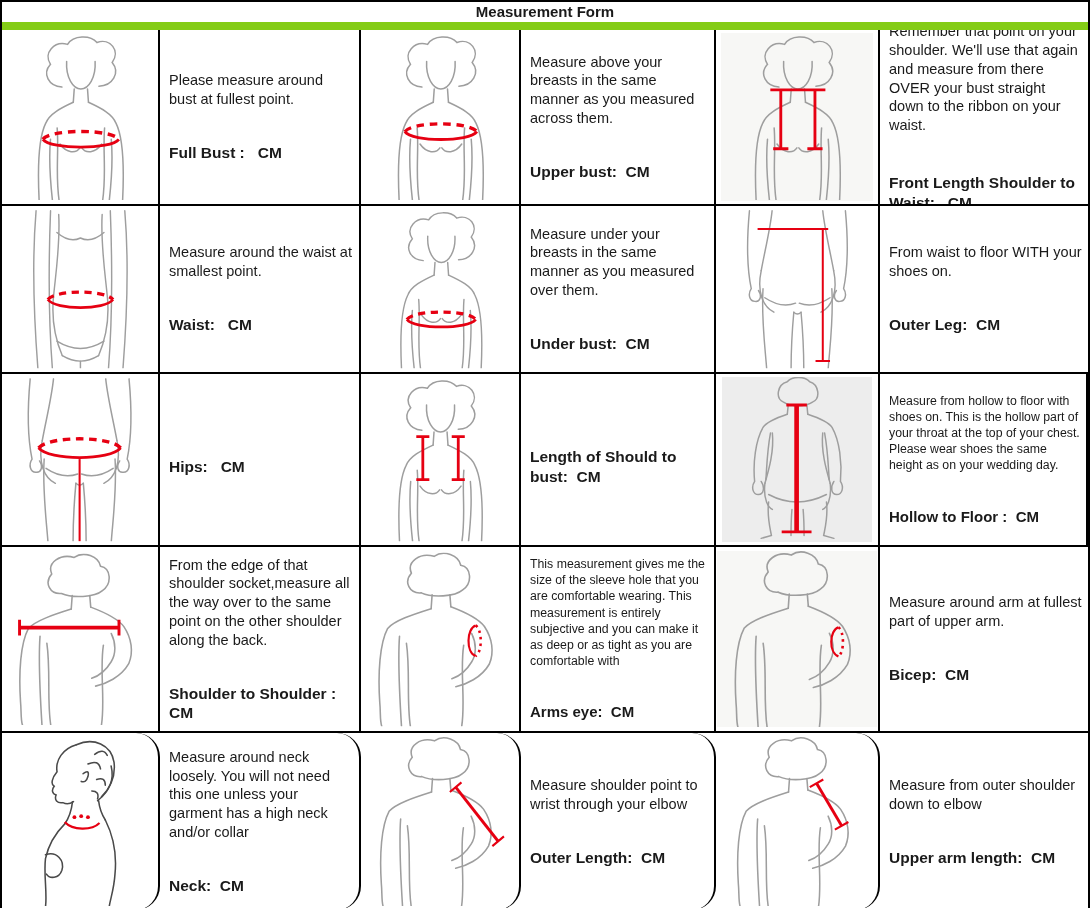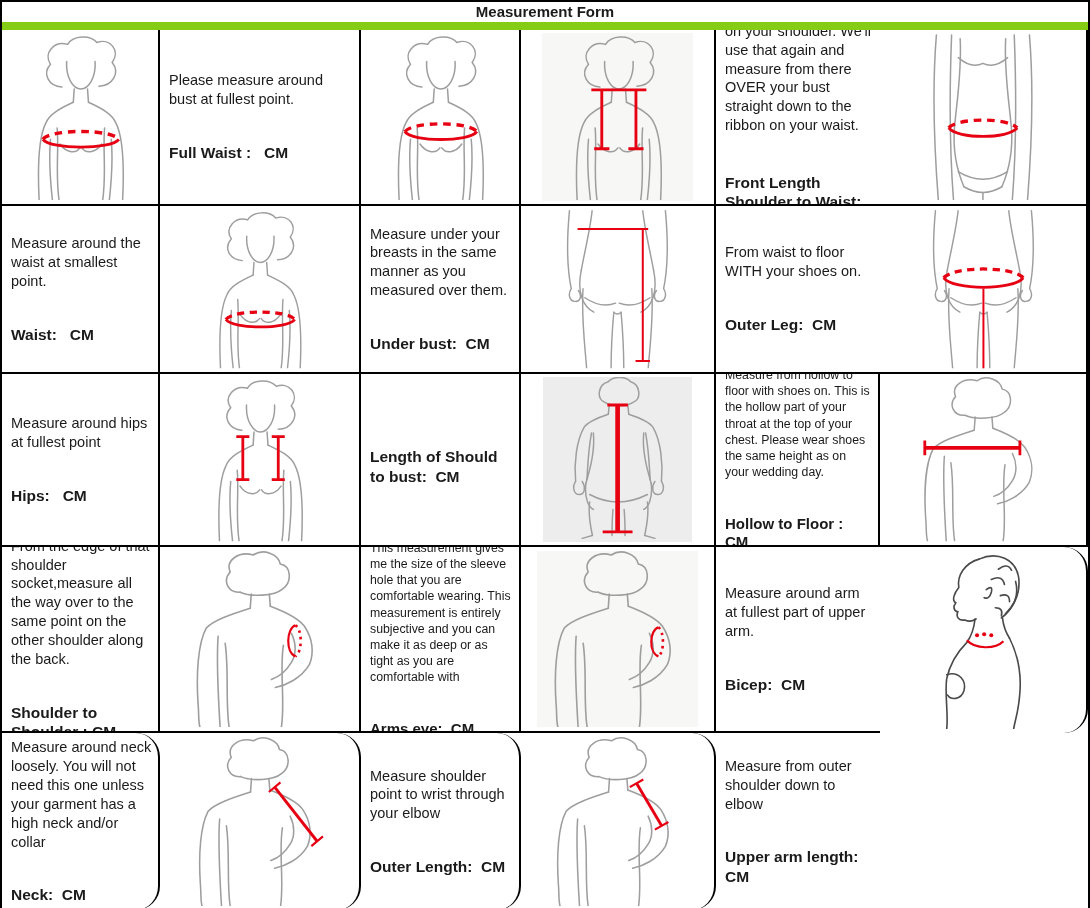--- a/index.html
+++ b/index.html
@@ -120,28 +120,32 @@
 
     <div class="cell fig">
       <svg class="figsvg" viewBox="0 0 160 176">
         <use href="#sym-woman-front"></use>
         <path class="red" d="M41,112 C49,123 113,123 121,112"></path>
         <path class="red dash" d="M41,112 C49,101 113,101 121,112"></path>
       </svg>
     </div>
     <div class="cell txt">
       <p class="desc">Please measure around bust at fullest point.</p>
-      <p class="label">Full Waist :   CM</p>
+      <p class="label">Full Bust :   CM</p>
     </div>
     <div class="cell fig">
       <svg class="figsvg" viewBox="0 0 160 176">
         <use href="#sym-woman-front"></use>
         <path class="red" d="M43,104 C51,115 111,115 119,104"></path>
         <path class="red dash" d="M43,104 C51,93 111,93 119,104"></path>
       </svg>
+    </div>
+    <div class="cell txt">
+      <p class="desc">Measure above your breasts in the same manner as you measured across them.</p>
+      <p class="label">Upper bust:  CM</p>
     </div>
     <div class="cell fig">
       <svg class="figsvg shade2" viewBox="0 0 160 176">
         <use href="#sym-woman-front"></use>
         <path class="red" d="M52,60 L110,60 M63,60 L63,122 M99,60 L99,122 M55,122 L71,122 M91,122 L107,122"></path>
       </svg>
     </div>
     <div class="cell txt tight lastcol">
       <p class="desc">Remember that point on your shoulder. We'll use that again and measure from there OVER your bust straight down to the ribbon on your waist.</p>
       <p class="label">Front Length Shoulder to Waist:   CM</p>
@@ -182,21 +186,20 @@
 
     <div class="cell fig">
       <svg class="figsvg" viewBox="0 0 160 176">
         <use href="#sym-hips-legs"></use>
         <path class="red" d="M36,76 C47,90 113,90 124,76"></path>
         <path class="red dash" d="M36,76 C47,63 113,63 124,76"></path>
         <path class="redthin" d="M80,88 L80,176"></path>
       </svg>
     </div>
     <div class="cell txt">
-      <p class="desc">Measure around hips at fullest point</p>
       <p class="label">Hips:   CM</p>
     </div>
     <div class="cell fig">
       <svg class="figsvg" viewBox="0 0 160 176">
         <use href="#sym-woman-front"></use>
         <path class="red" d="M62,64 L62,110 M55,64 L69,64 M55,110 L69,110 M100,64 L100,110 M93,64 L107,64 M93,110 L107,110"></path>
       </svg>
     </div>
     <div class="cell txt">
       <p class="label">Length of Should to bust:  CM</p>

